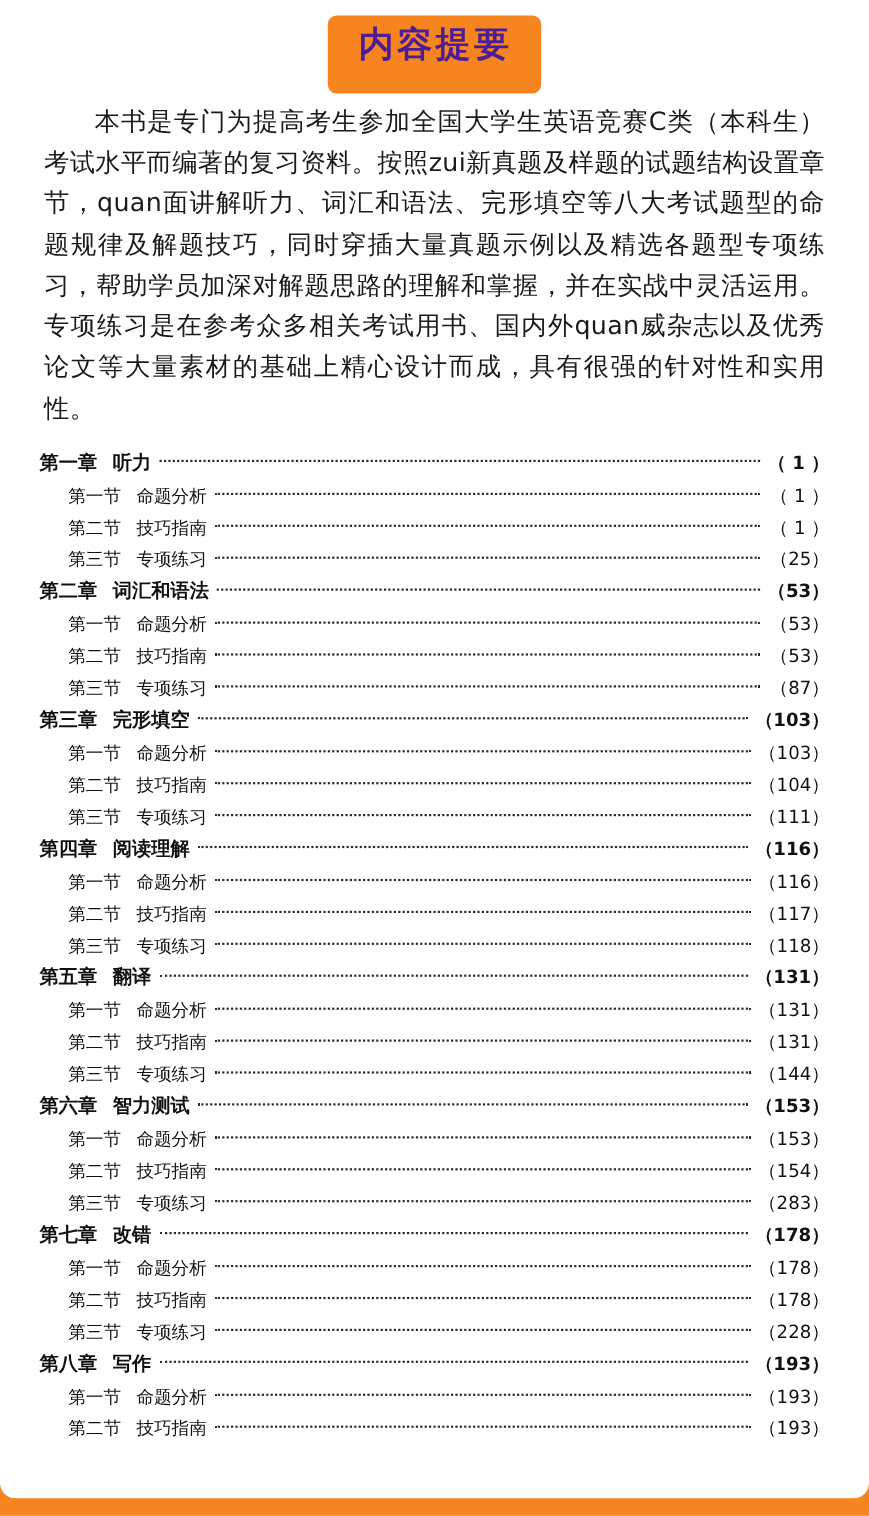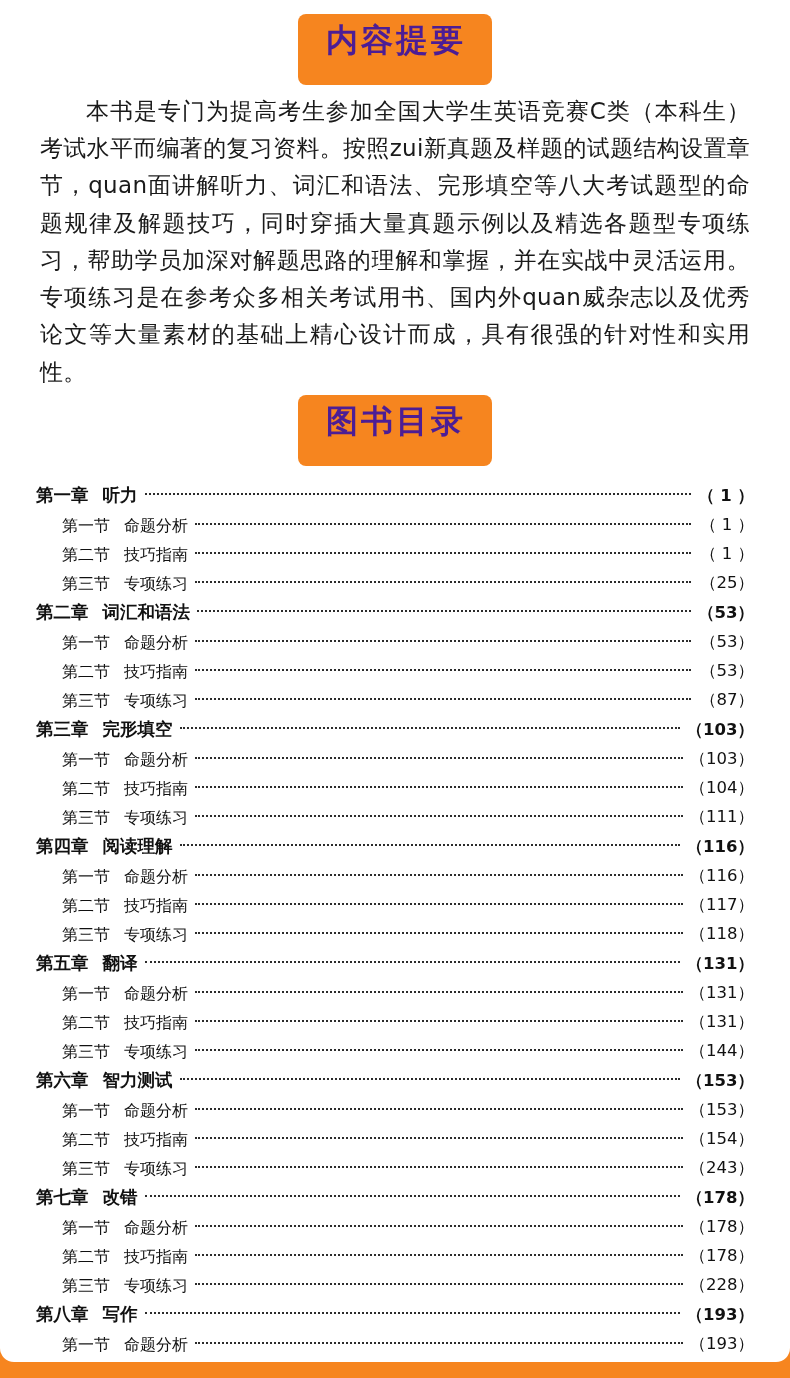--- a/index.html
+++ b/index.html
@@ -104,23 +104,20 @@
 <body>
 
 <div class="page">
 
   <div class="badge-wrap">
     <div class="badge" id="badge-intro">内容提要</div>
   </div>
 
   <div class="intro-text">本书是专门为提高考生参加全国大学生英语竞赛C类（本科生）考试水平而编著的复习资料。按照zui新真题及样题的试题结构设置章节，quan面讲解听力、词汇和语法、完形填空等八大考试题型的命题规律及解题技巧，同时穿插大量真题示例以及精选各题型专项练习，帮助学员加深对解题思路的理解和掌握，并在实战中灵活运用。专项练习是在参考众多相关考试用书、国内外quan威杂志以及优秀论文等大量素材的基础上精心设计而成，具有很强的针对性和实用性。</div>
 
-  <div class="badge-wrap">
-    <div class="badge" id="badge-toc">图书目录</div>
-  </div>
 
   <div class="toc" id="toc-list">
       <div class="toc-row chapter">
         <div class="toc-label"><span class="num">第一章</span><span class="title">听力</span></div>
         <div class="toc-dots"></div>
         <div class="toc-page">（ 1 ）</div>
       </div>
       <div class="toc-row section">
         <div class="toc-label"><span class="num">第一节</span><span class="title">命题分析</span></div>
         <div class="toc-dots"></div>
@@ -227,21 +224,21 @@
         <div class="toc-page">（153）</div>
       </div>
       <div class="toc-row section">
         <div class="toc-label"><span class="num">第二节</span><span class="title">技巧指南</span></div>
         <div class="toc-dots"></div>
         <div class="toc-page">（154）</div>
       </div>
       <div class="toc-row section">
         <div class="toc-label"><span class="num">第三节</span><span class="title">专项练习</span></div>
         <div class="toc-dots"></div>
-        <div class="toc-page">（243）</div>
+        <div class="toc-page">（283）</div>
       </div>
       <div class="toc-row chapter">
         <div class="toc-label"><span class="num">第七章</span><span class="title">改错</span></div>
         <div class="toc-dots"></div>
         <div class="toc-page">（178）</div>
       </div>
       <div class="toc-row section">
         <div class="toc-label"><span class="num">第一节</span><span class="title">命题分析</span></div>
         <div class="toc-dots"></div>
         <div class="toc-page">（178）</div>

